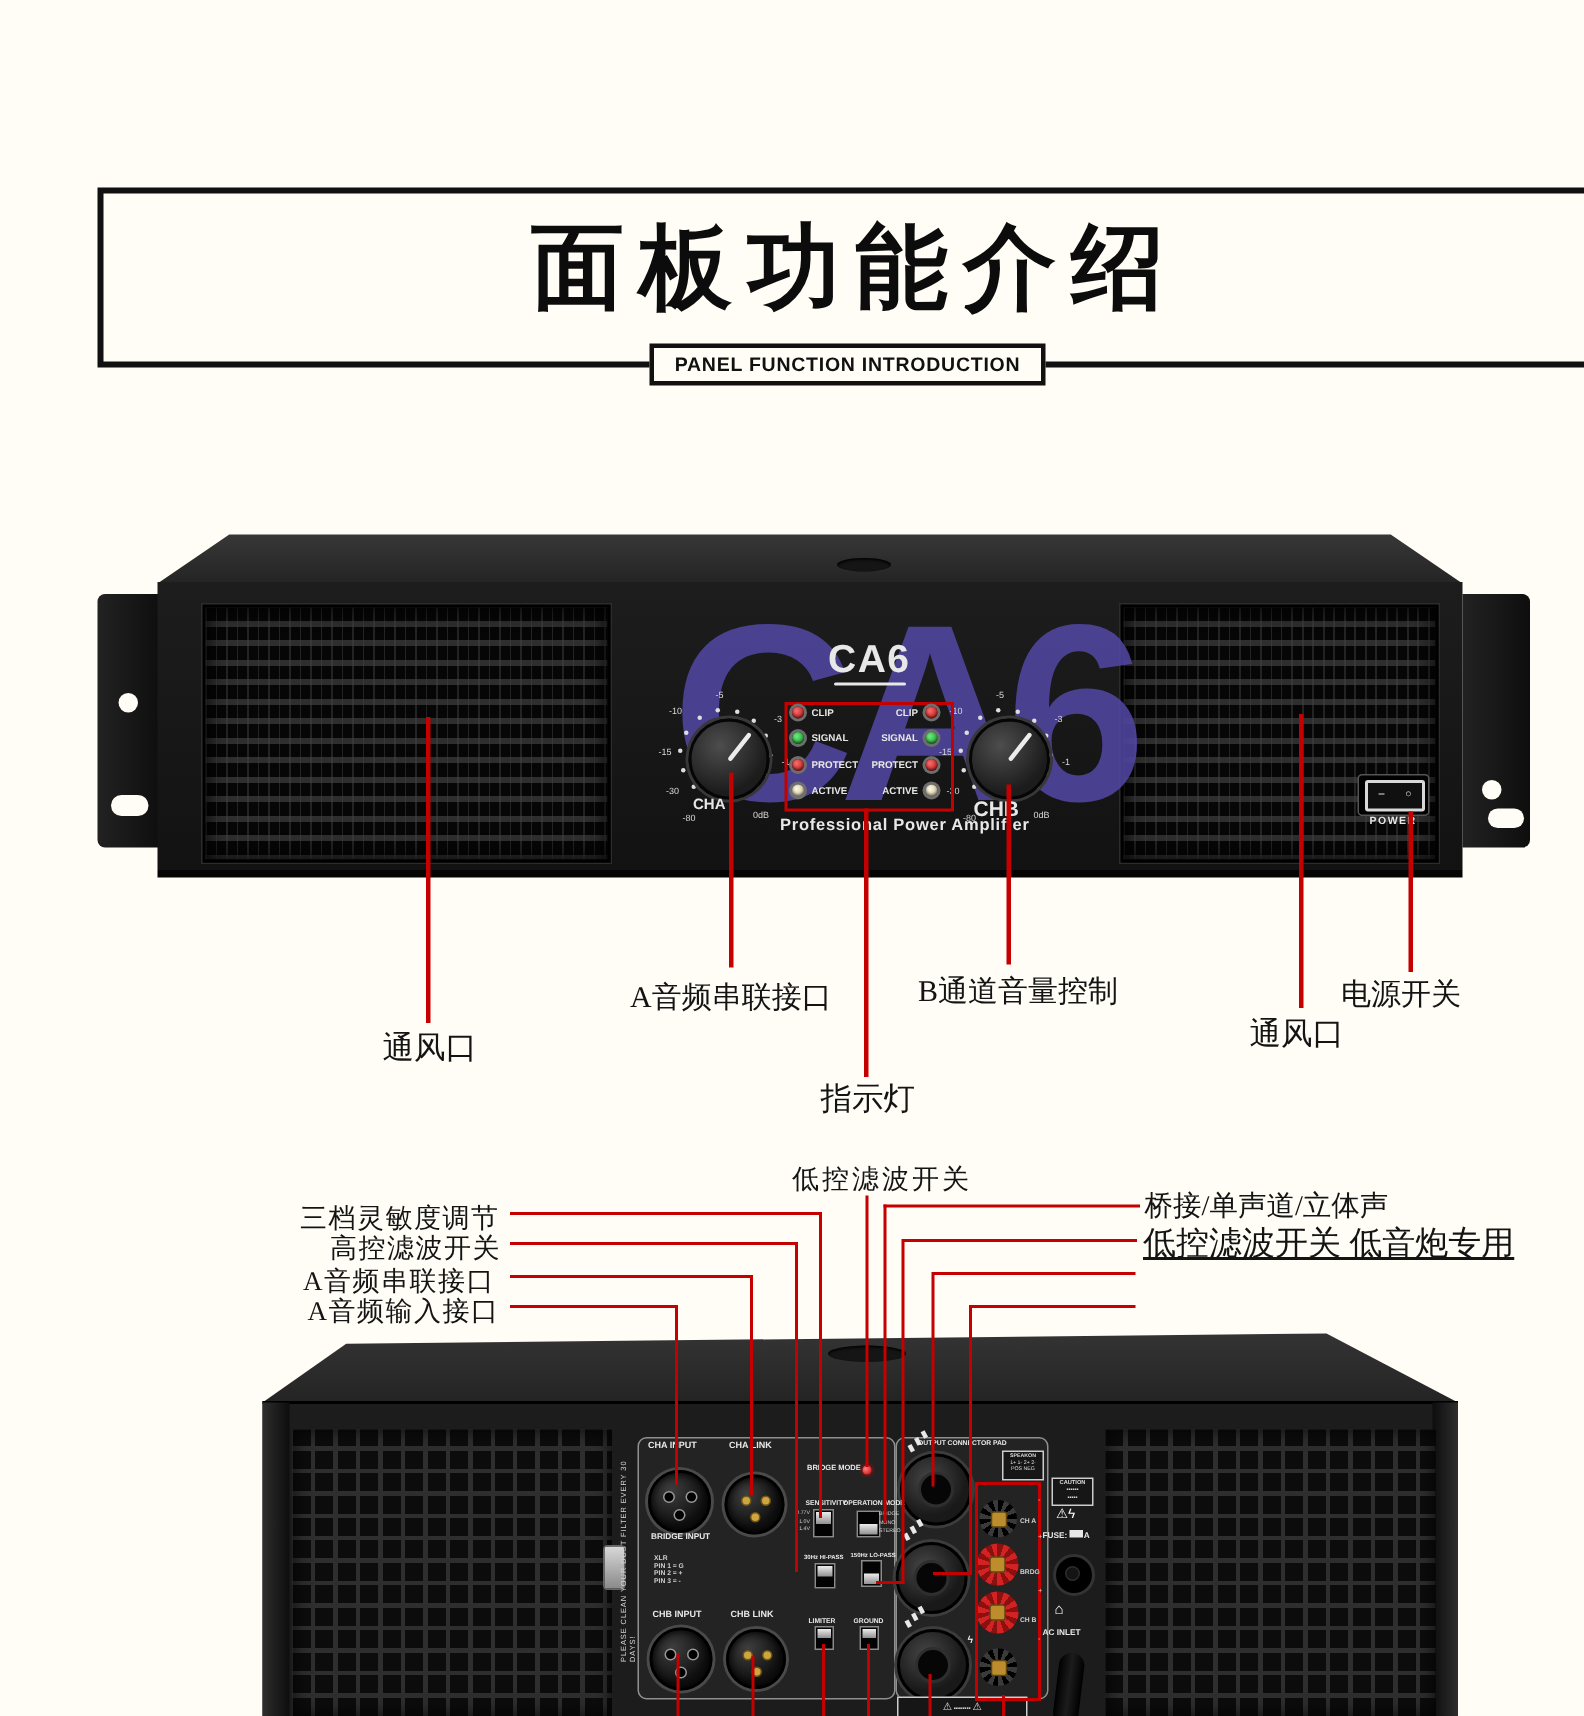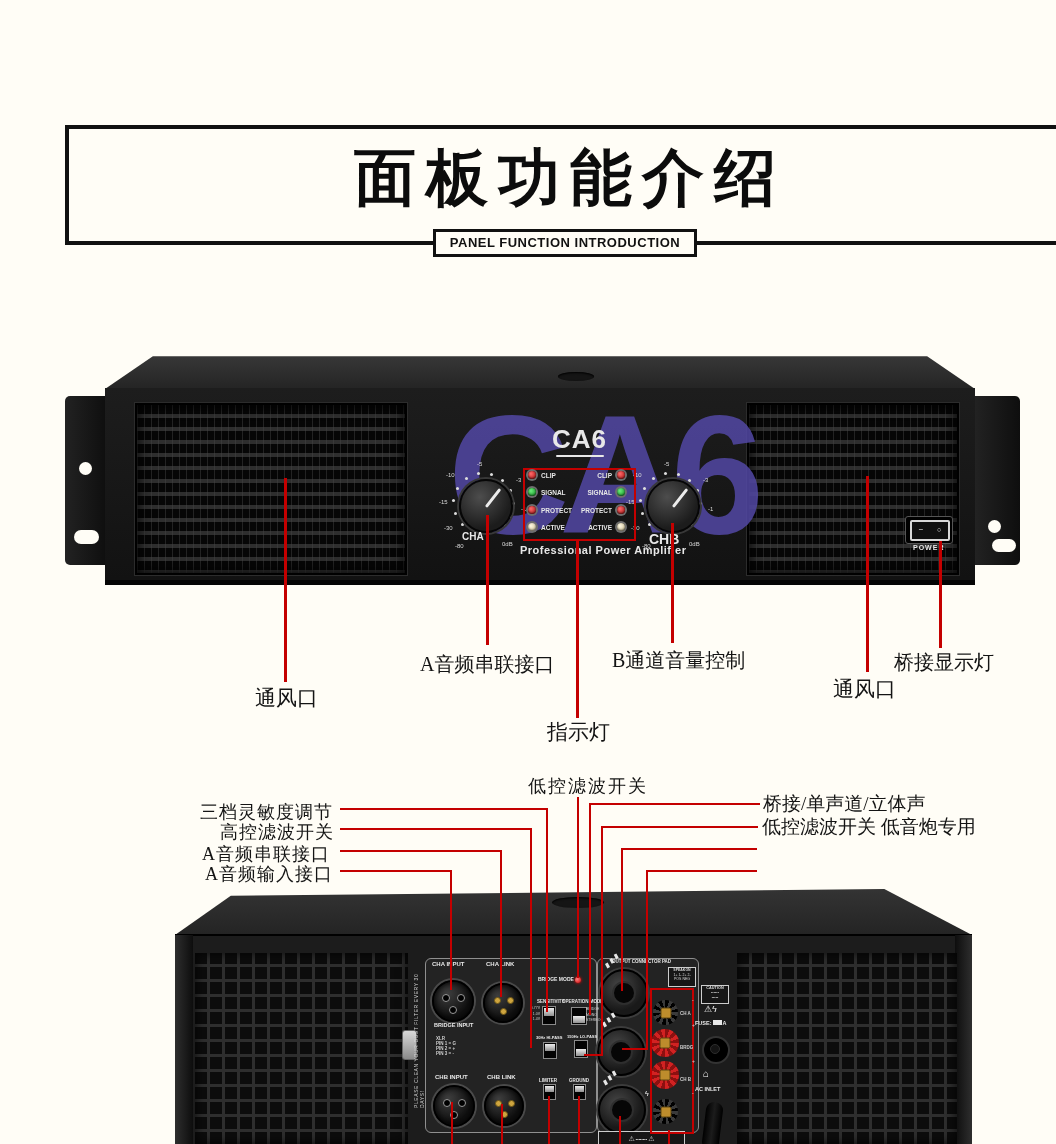--- a/index.html
+++ b/index.html
@@ -161,29 +161,29 @@
   <div class="rl" style="left:576px;top:539px;width:3px;height:179px;"></div>
   <div class="rl" style="left:671px;top:523px;width:3px;height:120px;"></div>
   <div class="rl" style="left:866px;top:476px;width:3px;height:196px;"></div>
   <div class="rl" style="left:939px;top:541px;width:3px;height:107px;"></div>
 
   <div class="zh" style="left:255px;top:684px;font-size:21px;">通风口</div>
   <div class="zh" style="left:420px;top:651px;font-size:20px;">A音频串联接口</div>
   <div class="zh" style="left:547px;top:718px;font-size:21px;">指示灯</div>
   <div class="zh" style="left:612px;top:647px;font-size:20px;">B通道音量控制</div>
   <div class="zh" style="left:833px;top:675px;font-size:21px;">通风口</div>
-  <div class="zh" style="left:894px;top:649px;font-size:20px;">桥接显示灯</div>
+  <div class="zh" style="left:894px;top:649px;font-size:20px;">电源开关</div>
 
   <div class="zh" style="left:200px;top:800px;font-size:18px;letter-spacing:1px;">三档灵敏度调节</div>
   <div class="zh" style="left:220px;top:820px;font-size:18px;letter-spacing:1px;">高控滤波开关</div>
   <div class="zh" style="left:202px;top:842px;font-size:18px;letter-spacing:1px;">A音频串联接口</div>
   <div class="zh" style="left:205px;top:862px;font-size:18px;letter-spacing:1px;">A音频输入接口</div>
   <div class="zh" style="left:528px;top:774px;font-size:18px;letter-spacing:2px;">低控滤波开关</div>
   <div class="zh" style="left:763px;top:791px;font-size:19px;">桥接/单声道/立体声</div>
-  <div class="zh" style="left:762px;top:814px;font-size:19px;">低控滤波开关 低音炮专用</div>
+  <div class="zh" style="left:762px;top:814px;font-size:22px;text-decoration:underline;">低控滤波开关 低音炮专用</div>
 
   <div class="rl" style="left:340px;top:808px;width:208px;height:2px;"></div>
   <div class="rl" style="left:546px;top:808px;width:2px;height:204px;"></div>
   <div class="rl" style="left:340px;top:828px;width:192px;height:2px;"></div>
   <div class="rl" style="left:530px;top:828px;width:2px;height:220px;"></div>
   <div class="rl" style="left:340px;top:850px;width:162px;height:2px;"></div>
   <div class="rl" style="left:500px;top:850px;width:2px;height:147px;"></div>
   <div class="rl" style="left:340px;top:870px;width:112px;height:2px;"></div>
   <div class="rl" style="left:450px;top:870px;width:2px;height:120px;"></div>
   <div class="rl" style="left:577px;top:797px;width:2px;height:181px;"></div>

